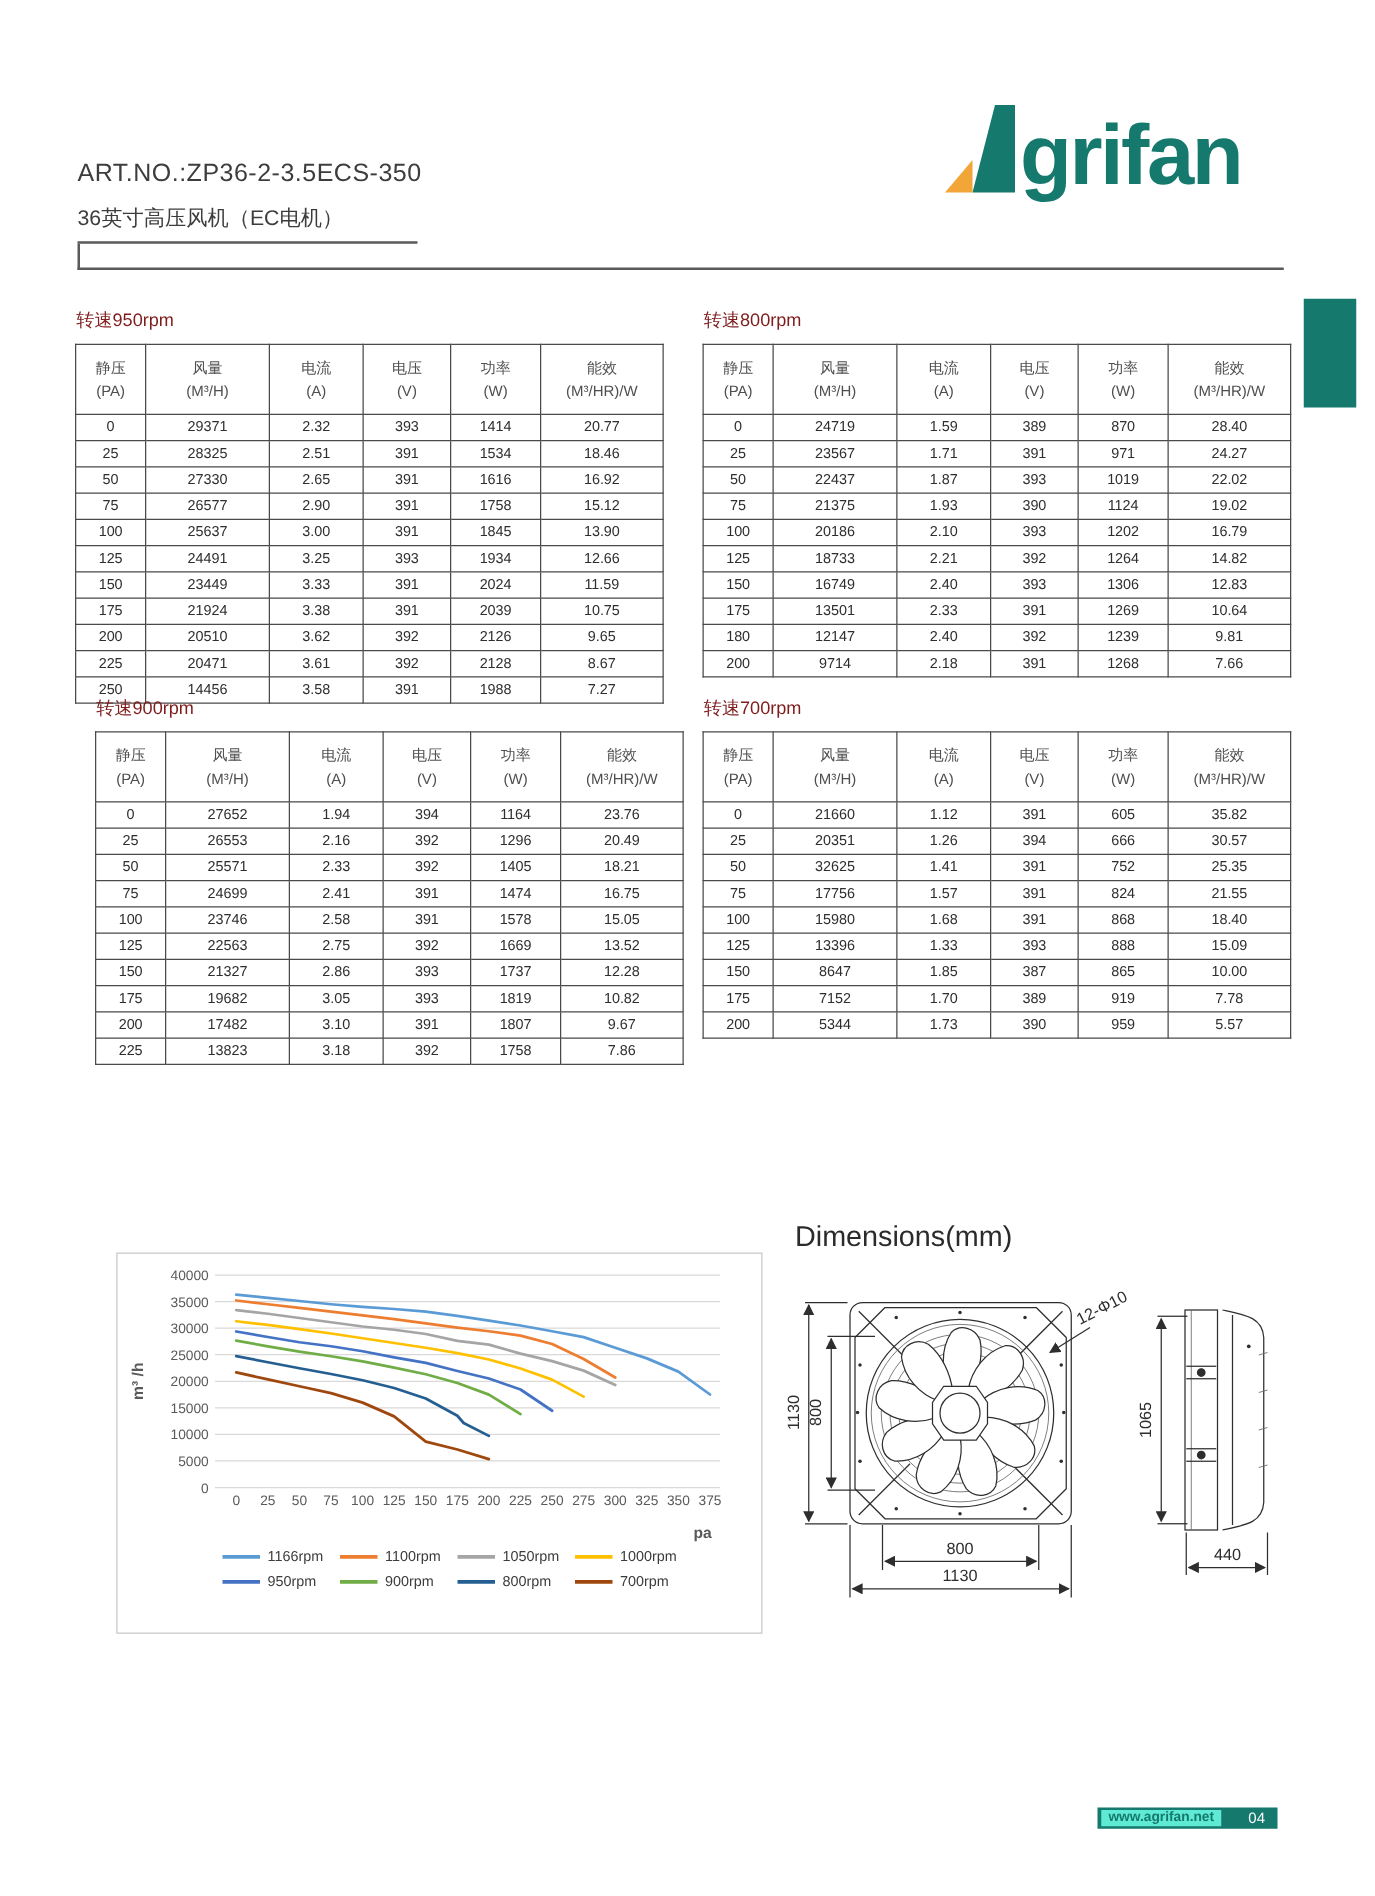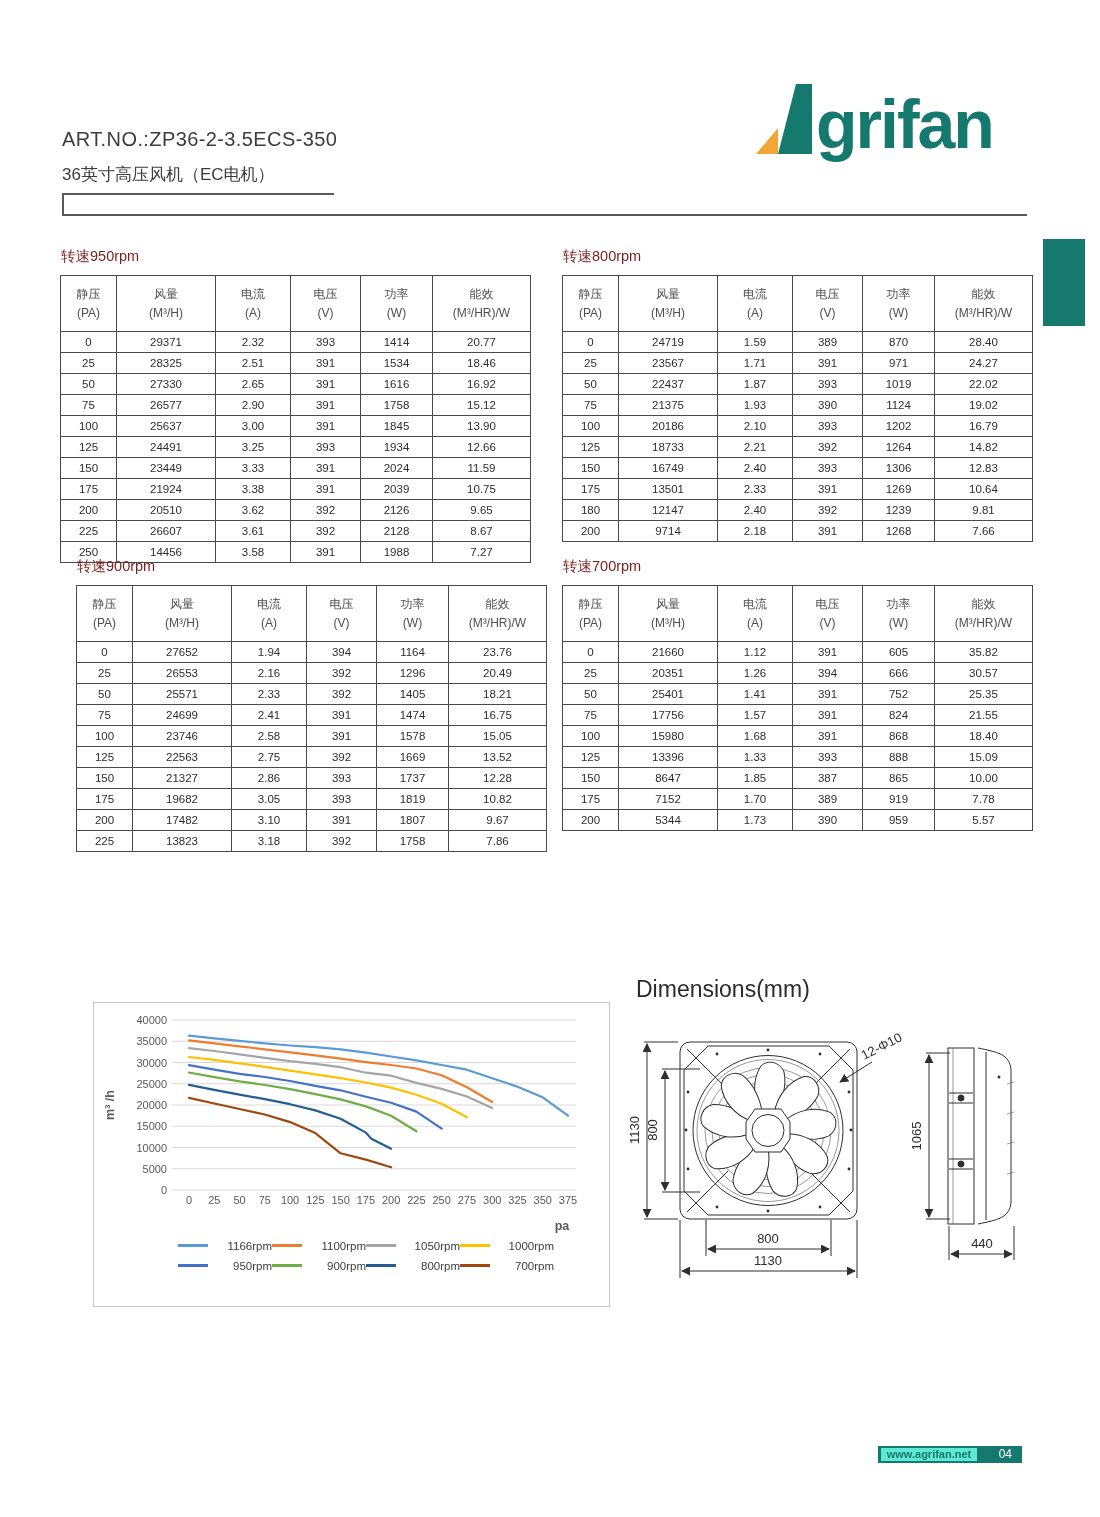--- a/index.html
+++ b/index.html
@@ -27,21 +27,21 @@
   table.spec th,table.spec td{border:1px solid #4a4a4a;text-align:center;padding:0;}
   table.spec th{height:55px;font-weight:400;font-size:12px;color:#4f4f4f;line-height:1.55;}
   table.spec td{height:20px;font-size:11.5px;color:#2e2e2e;}
 
   
   .chart-box{left:93px;top:1002px;width:515px;height:303px;border:1px solid #c8c8c8;background:#fff;}
   .tick{font-size:11px;fill:#595959;}
   .axis-label{font-size:12.5px;fill:#595959;font-weight:bold;}
   .legend{position:absolute;left:84px;top:233px;display:grid;
           grid-template-columns:repeat(4,94px);row-gap:1px;}
-  .lg-item{display:flex;align-items:center;height:19px;justify-content:space-between;}
+  .lg-item{display:flex;align-items:center;height:19px;}
   .lg-line{width:30px;height:3px;margin-right:6px;flex:0 0 auto;}
   .lg-label{font-size:11.5px;color:#3c3c3c;white-space:nowrap;}
 
   
   .dims-title{left:636px;top:976px;font-size:23px;color:#2b2b2b;}
   .dims-svg{left:620px;top:1012px;}
   .dline{stroke:#2e2e2e;stroke-width:1;fill:none;}
   .dthin{stroke:#6b6b6b;stroke-width:.7;fill:none;}
   .dtext{font-size:13px;fill:#2e2e2e;}
 
@@ -179,21 +179,21 @@
             <tr>
               <td>200</td>
               <td>20510</td>
               <td>3.62</td>
               <td>392</td>
               <td>2126</td>
               <td>9.65</td>
             </tr>
             <tr>
               <td>225</td>
-              <td>26607</td>
+              <td>20471</td>
               <td>3.61</td>
               <td>392</td>
               <td>2128</td>
               <td>8.67</td>
             </tr>
             <tr>
               <td>250</td>
               <td>14456</td>
               <td>3.58</td>
               <td>391</td>
@@ -506,21 +506,21 @@
             <tr>
               <td>25</td>
               <td>20351</td>
               <td>1.26</td>
               <td>394</td>
               <td>666</td>
               <td>30.57</td>
             </tr>
             <tr>
               <td>50</td>
-              <td>25401</td>
+              <td>32625</td>
               <td>1.41</td>
               <td>391</td>
               <td>752</td>
               <td>25.35</td>
             </tr>
             <tr>
               <td>75</td>
               <td>17756</td>
               <td>1.57</td>
               <td>391</td>

